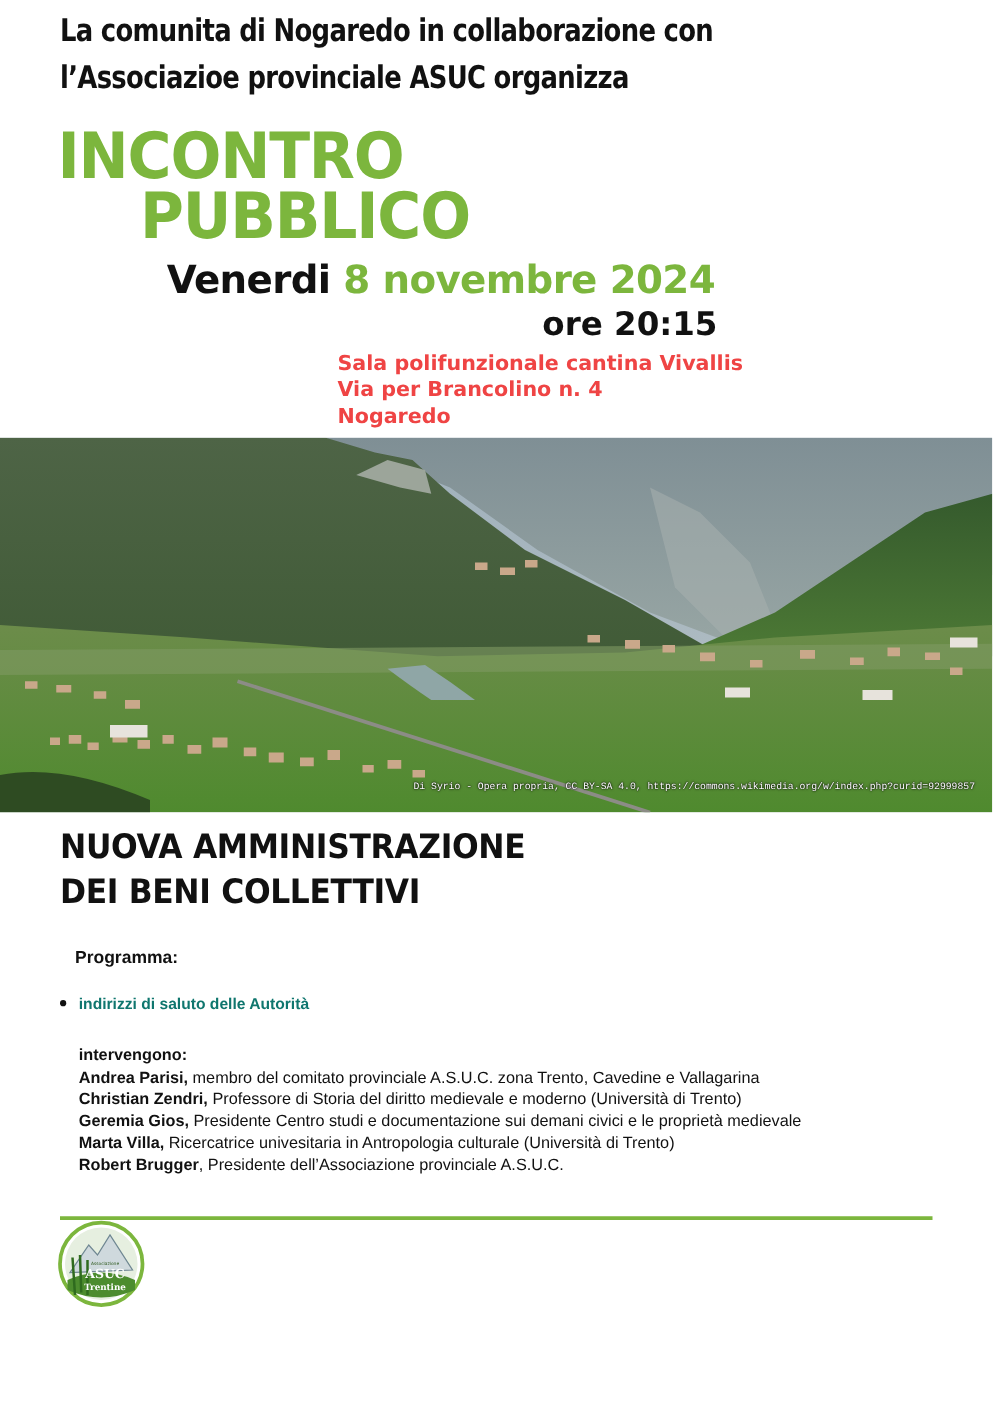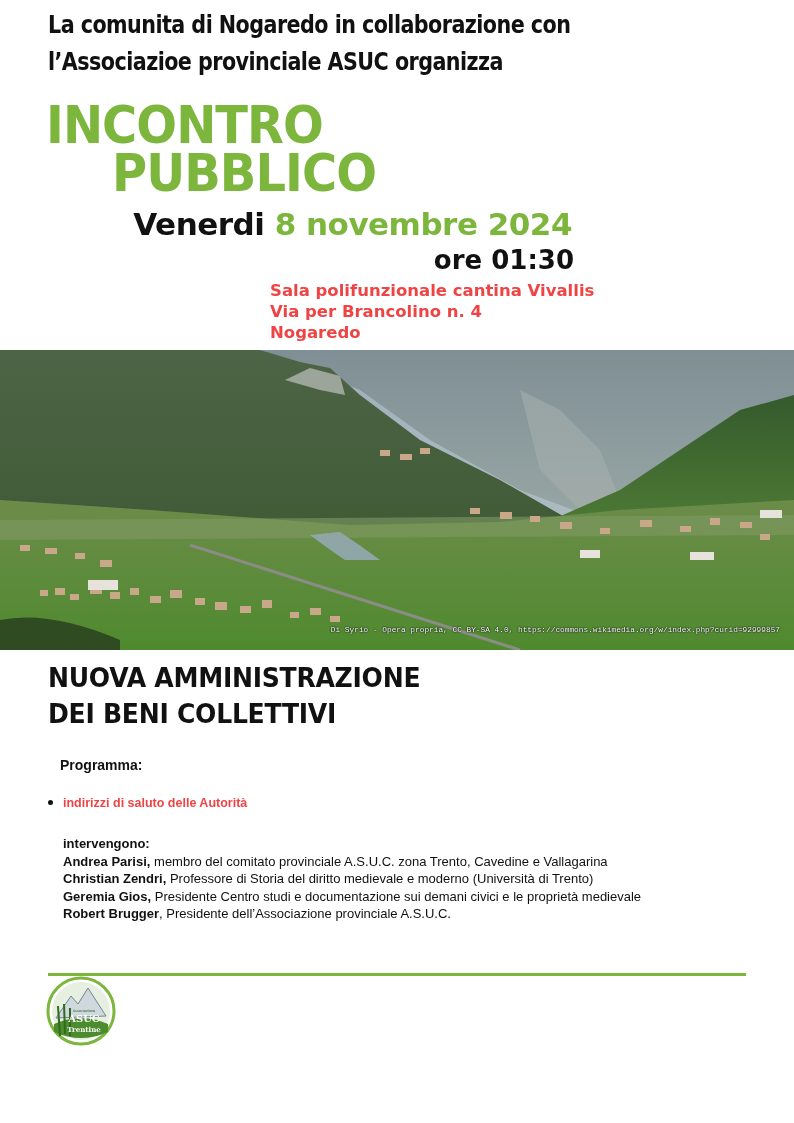--- a/index.html
+++ b/index.html
@@ -11,21 +11,21 @@
   .date { right: 222px; top: 204px; font-size: 31px; font-weight: bold; line-height: 40px; white-space: nowrap; letter-spacing: -0.5px; }
   .date .green { color: #7cb63d; }
   .time { right: 220px; top: 243px; font-size: 26px; font-weight: bold; line-height: 34px; white-space: nowrap; }
   .venue { left: 270px; top: 280px; font-size: 16.5px; font-weight: bold; line-height: 21px; color: #ef4444; white-space: nowrap; }
   .venue div { height: 21px; }
   .photo { left: 0; top: 350px; width: 794px; height: 300px; overflow: hidden; }
   .photo svg { display: block; }
   .credit { right: 14px; top: 626px; font-family: Liberation Mono, monospace; font-size: 7.8px; color: #ffffff; text-shadow: 0 0 2px #000, 0 0 1px #000; white-space: nowrap; }
   .headline { left: 48px; top: 660px; font-size: 27px; font-weight: bold; line-height: 36px; color: #111; white-space: nowrap; letter-spacing: -0.3px; transform: scaleX(0.93); transform-origin: left top; }
   .program-label { left: 48px; top: 757px; font-family: "Liberation Sans", sans-serif; font-size: 14px; font-weight: bold; color: #111; margin-left: 12px; }
-  .bullet-row { left: 48px; top: 796px; font-family: "Liberation Sans", sans-serif; font-size: 12.5px; font-weight: bold; color: #ef4444; white-space: nowrap; }
+  .bullet-row { left: 48px; top: 796px; font-family: "Liberation Sans", sans-serif; font-size: 12.5px; font-weight: bold; color: #0f766e; white-space: nowrap; }
   .bullet-row .dot { display: inline-block; width: 5px; height: 5px; border-radius: 50%; background: #111; margin-right: 10px; vertical-align: 2px; }
   .speakers { left: 63px; top: 835px; font-family: "Liberation Sans", sans-serif; font-size: 13px; line-height: 17.5px; color: #111; white-space: nowrap; }
   .speakers .hdr { font-weight: bold; }
   .speakers b { font-weight: bold; }
   .rule { left: 48px; top: 973px; width: 698px; height: 3px; background: #7cb63d; }
   .logo { left: 46px; top: 976px; width: 70px; height: 70px; }
 </style>
 </head>
 <body>
 
@@ -34,21 +34,21 @@
   <div>l’Associazioe provinciale ASUC organizza</div>
 </div>
 
 <div class="abs incontro">INCONTRO</div>
 <div class="abs pubblico">PUBBLICO</div>
 
 <div class="abs date">
   <span>Venerdi</span>
   <span class="green">8 novembre 2024</span>
 </div>
-<div class="abs time">ore 01:30</div>
+<div class="abs time">ore 20:15</div>
 
 <div class="abs venue">
   <div>Sala polifunzionale cantina Vivallis</div>
   <div>Via per Brancolino n. 4</div>
   <div>Nogaredo</div>
 </div>
 
 <div class="abs photo">
   <svg width="794" height="300" viewBox="0 0 794 300" xmlns="http://www.w3.org/2000/svg">
     <defs>
@@ -139,20 +139,21 @@
 
 <div class="abs bullet-row">
   <span class="dot"></span><span>indirizzi di saluto delle Autorità</span>
 </div>
 
 <div class="abs speakers">
   <div class="hdr">intervengono:</div>
   <div><b>Andrea Parisi,</b><span> membro del comitato provinciale A.S.U.C. zona Trento, Cavedine  e Vallagarina</span></div>
   <div><b>Christian Zendri,</b><span> Professore di Storia del diritto medievale e moderno (Università di Trento)</span></div>
   <div><b>Geremia Gios,</b><span> Presidente Centro studi e documentazione sui demani civici e le proprietà medievale</span></div>
+  <div><b>Marta Villa,</b><span> Ricercatrice univesitaria in Antropologia culturale (Università di Trento)</span></div>
   <div><b>Robert Brugger</b><span>, Presidente dell’Associazione provinciale A.S.U.C.</span></div>
 </div>
 
 <div class="abs rule"></div>
 
 <div class="abs logo">
   <svg width="70" height="70" viewBox="0 0 70 70" xmlns="http://www.w3.org/2000/svg">
     <circle cx="35" cy="35" r="33" fill="#ffffff" stroke="#7cb63d" stroke-width="3"></circle>
     <circle cx="35" cy="35" r="29" fill="#e6efe0"></circle>
     <path d="M10 42 L25 20 L32 28 L42 12 L60 40 Z" fill="#cfd9dd" stroke="#6f8792" stroke-width="1"></path>

